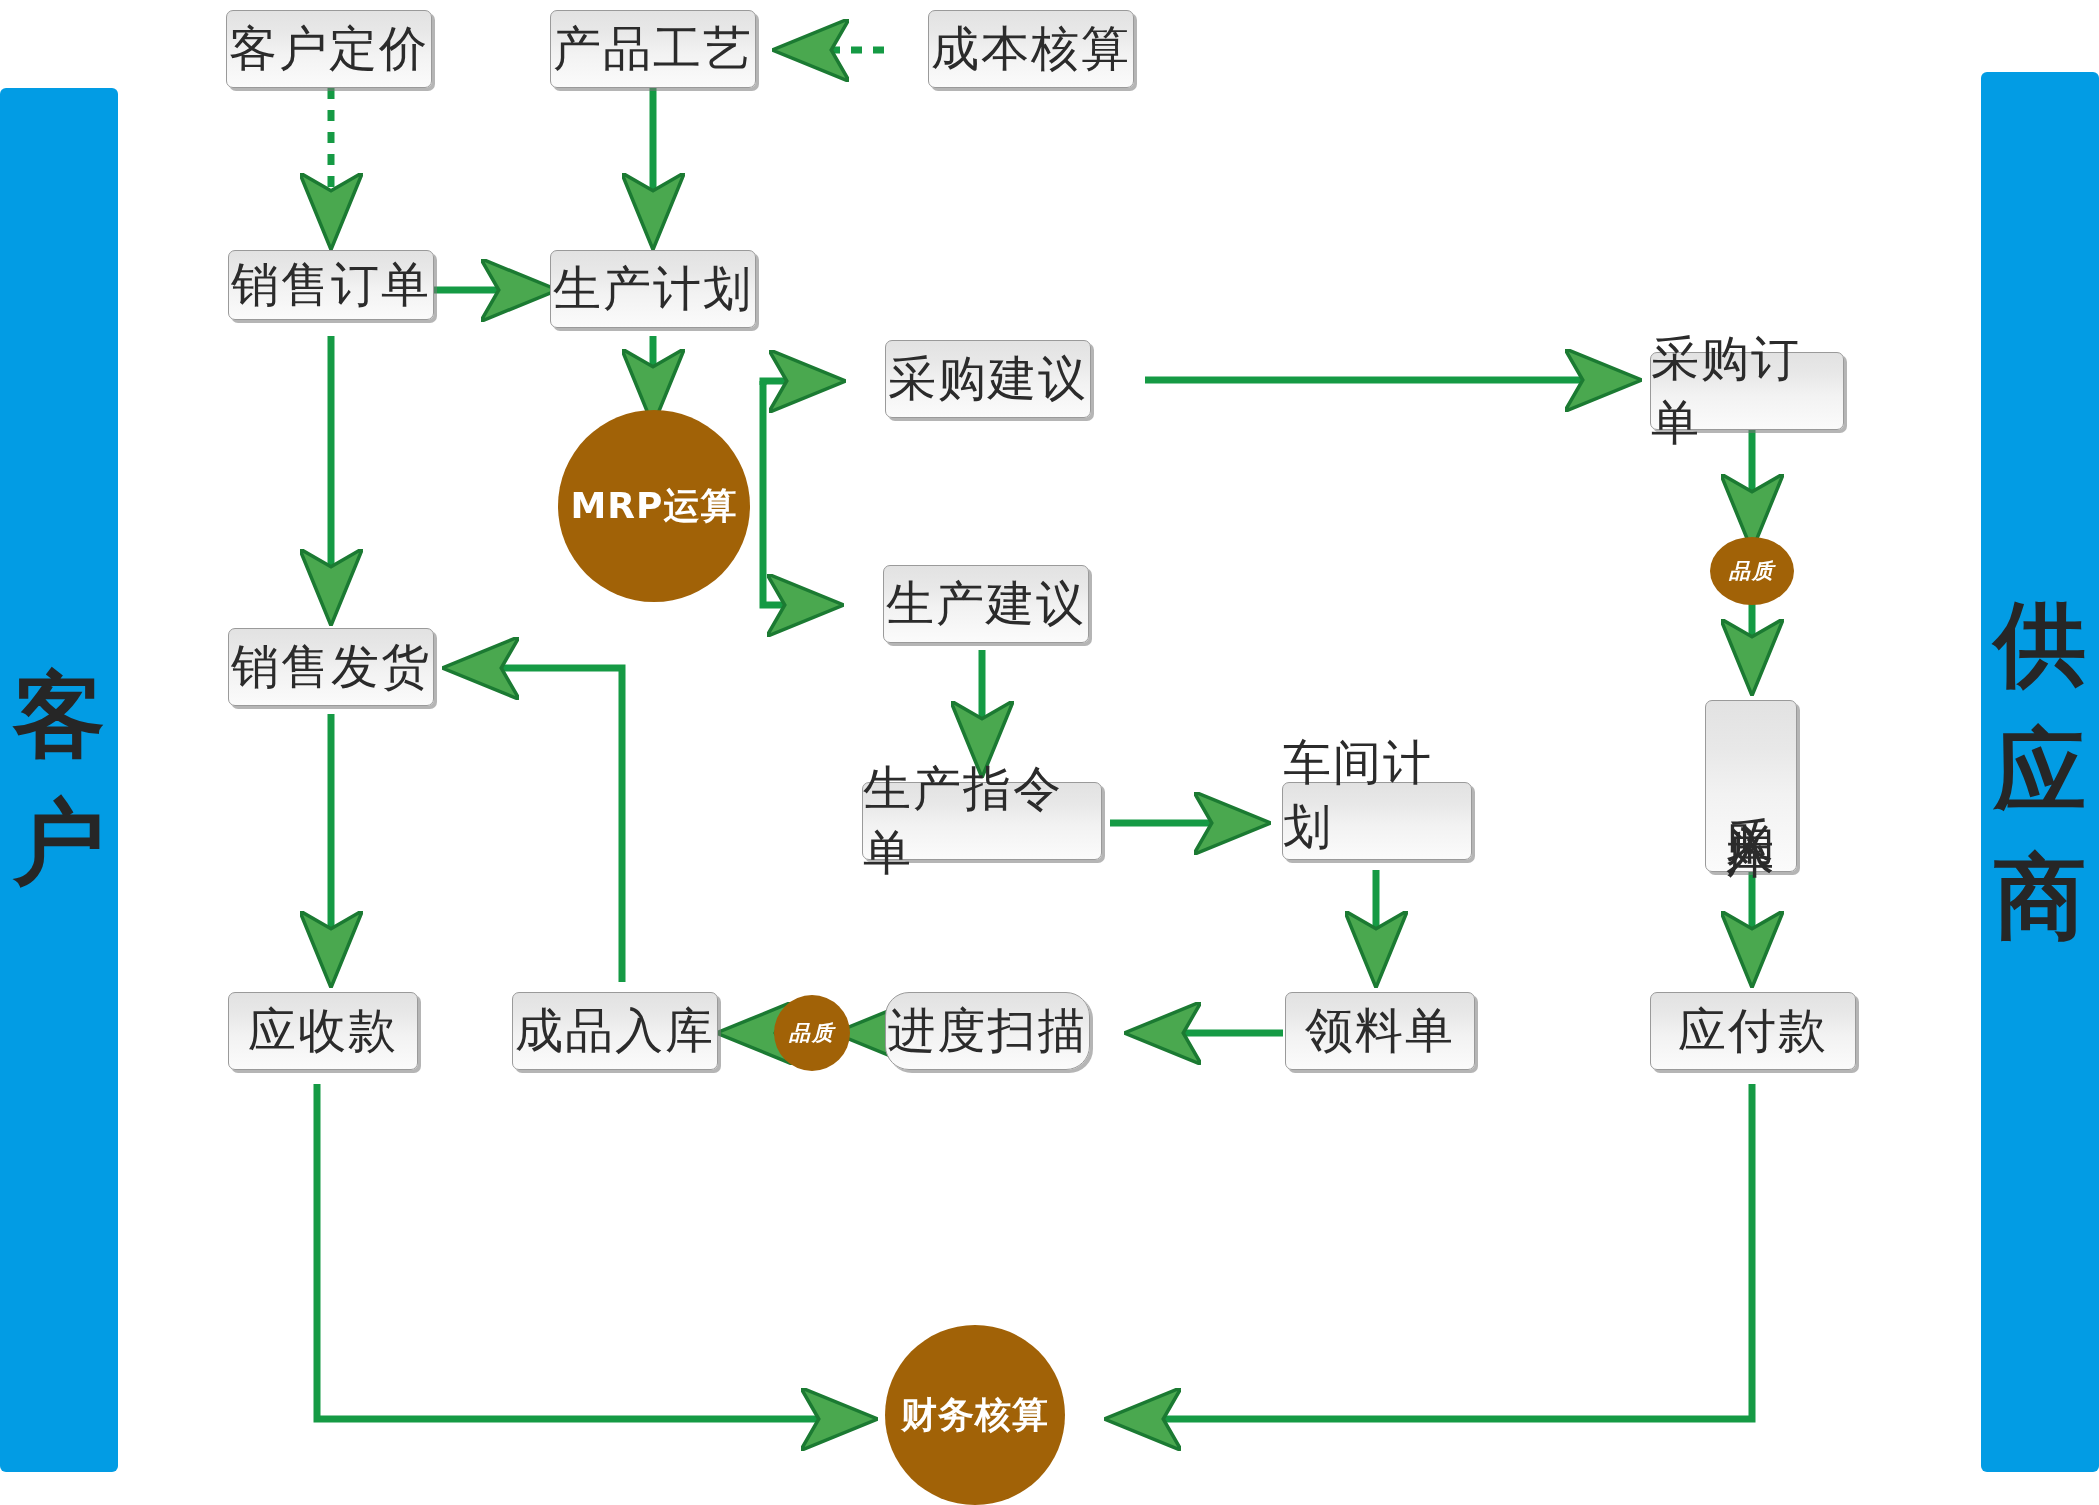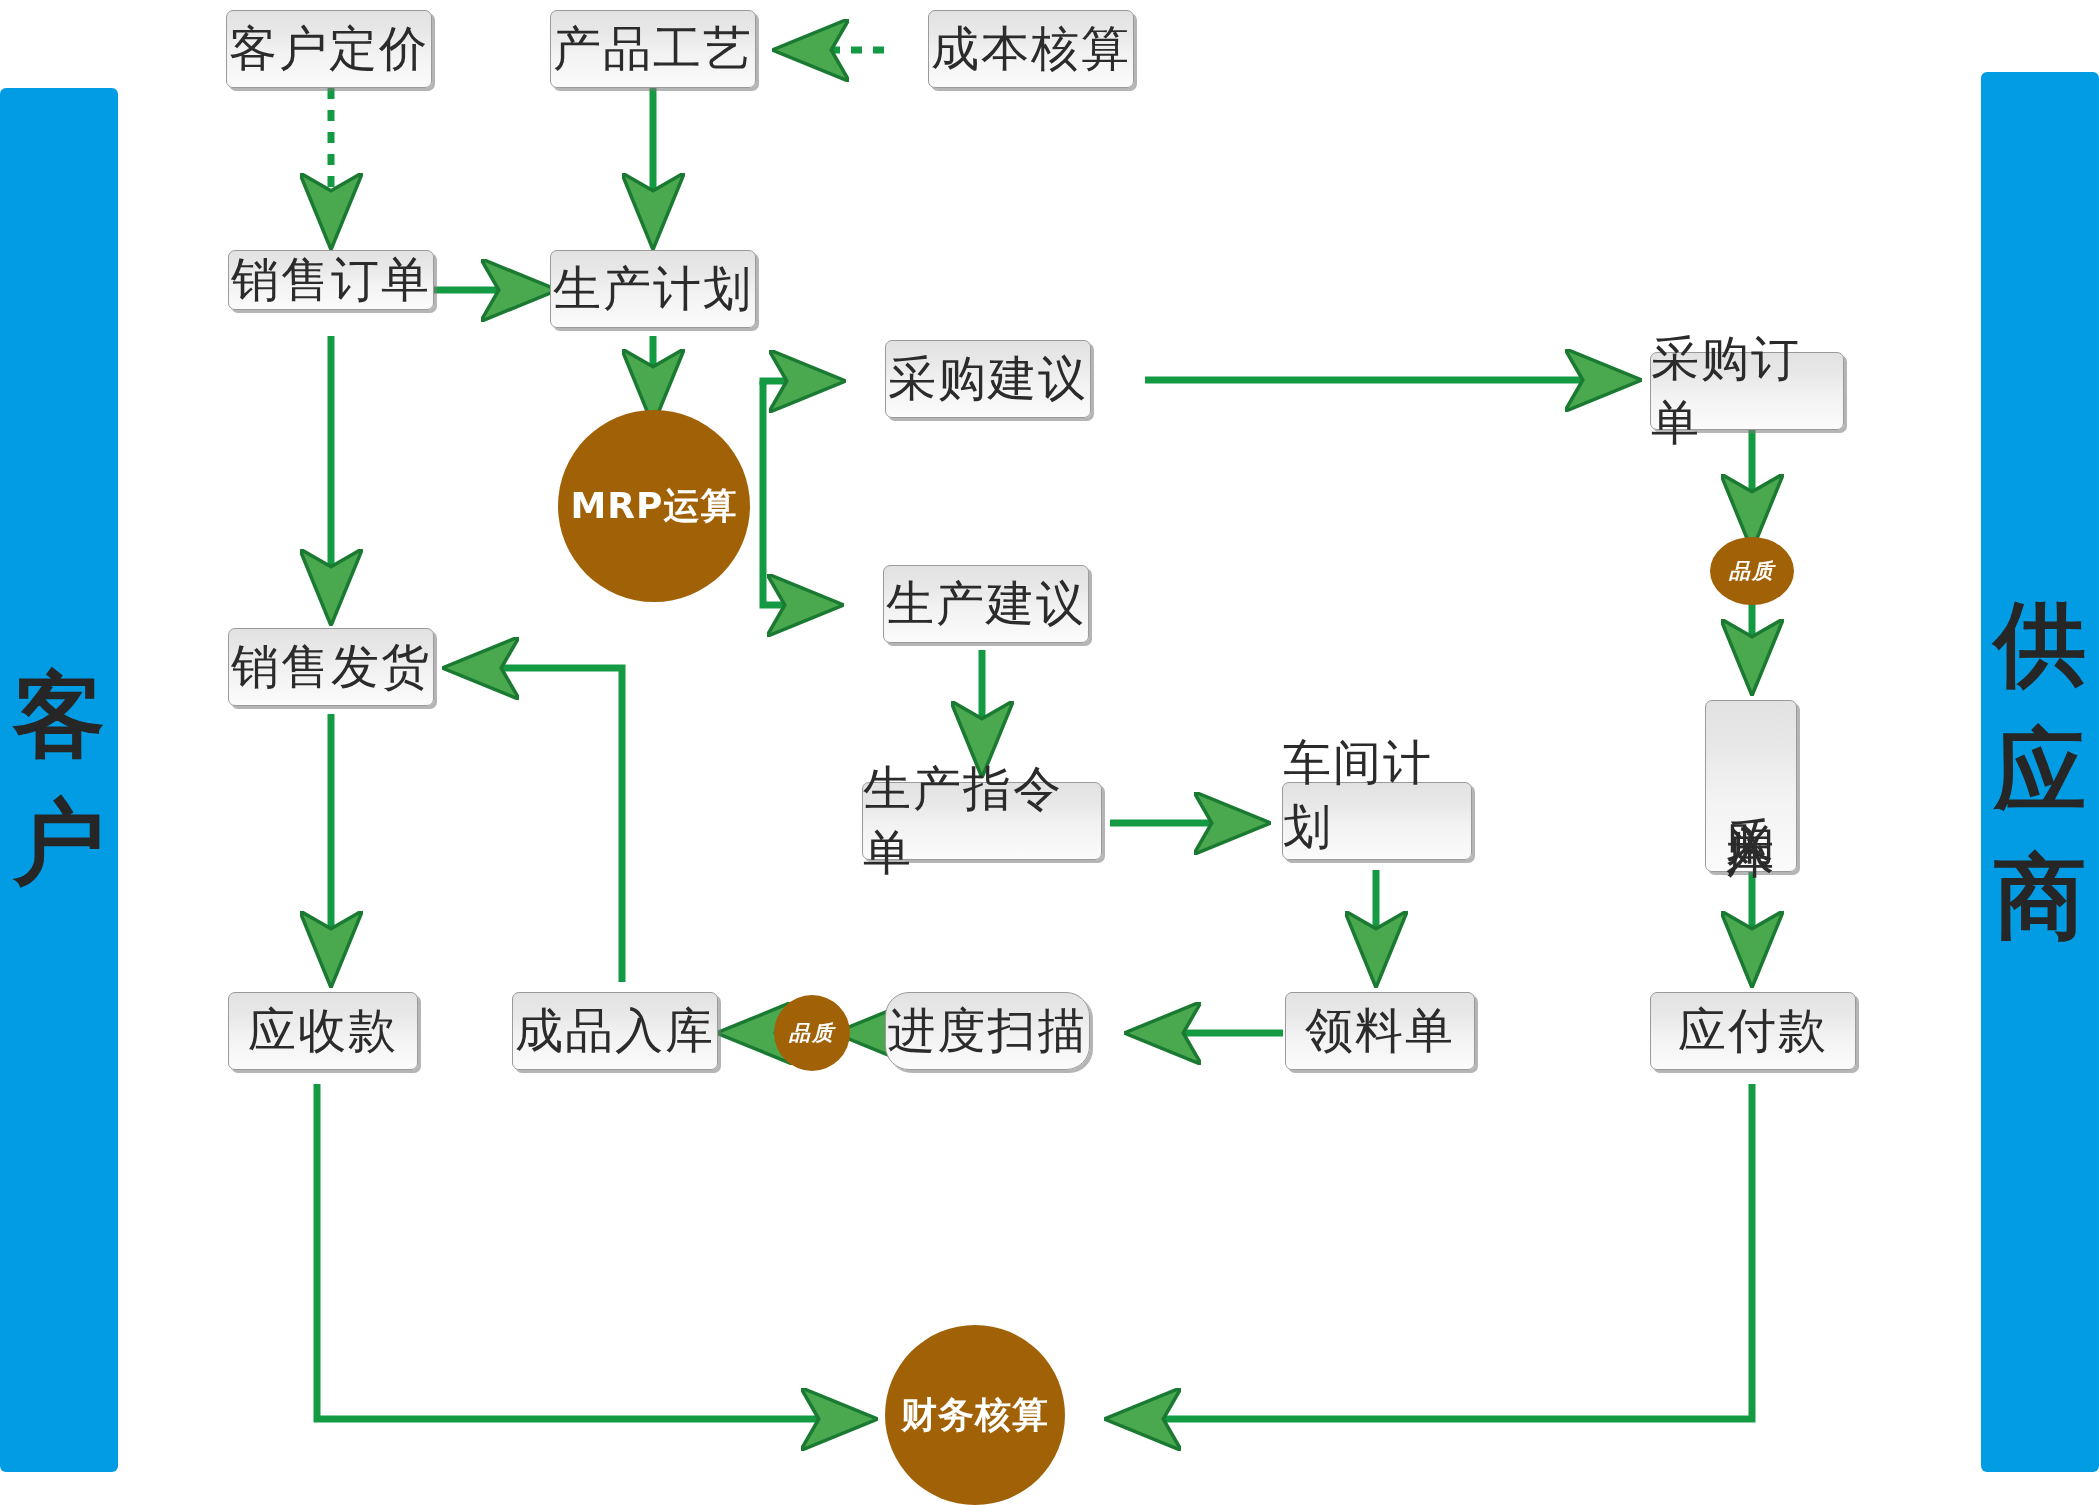--- a/index.html
+++ b/index.html
@@ -112,21 +112,21 @@
   </div>
 
   <div class="node" style="left:550px;top:10px;width:206px;height:78px;">
     <span>产品工艺</span>
   </div>
 
   <div class="node" style="left:885px;top:10px;width:206px;height:78px;margin-left:43px;">
     <span>成本核算</span>
   </div>
 
-  <div class="node" style="left:228px;top:250px;width:206px;height:60px;text-align:center;">
+  <div class="node" style="left:228px;top:250px;width:206px;height:70px;text-align:center;">
     <span>销售订单</span>
   </div>
 
   <div class="node" style="left:550px;top:250px;width:206px;height:78px;">
     <span>生产计划</span>
   </div>
 
   <div class="node" style="left:885px;top:340px;width:206px;height:78px;">
     <span>采购建议</span>
   </div>

